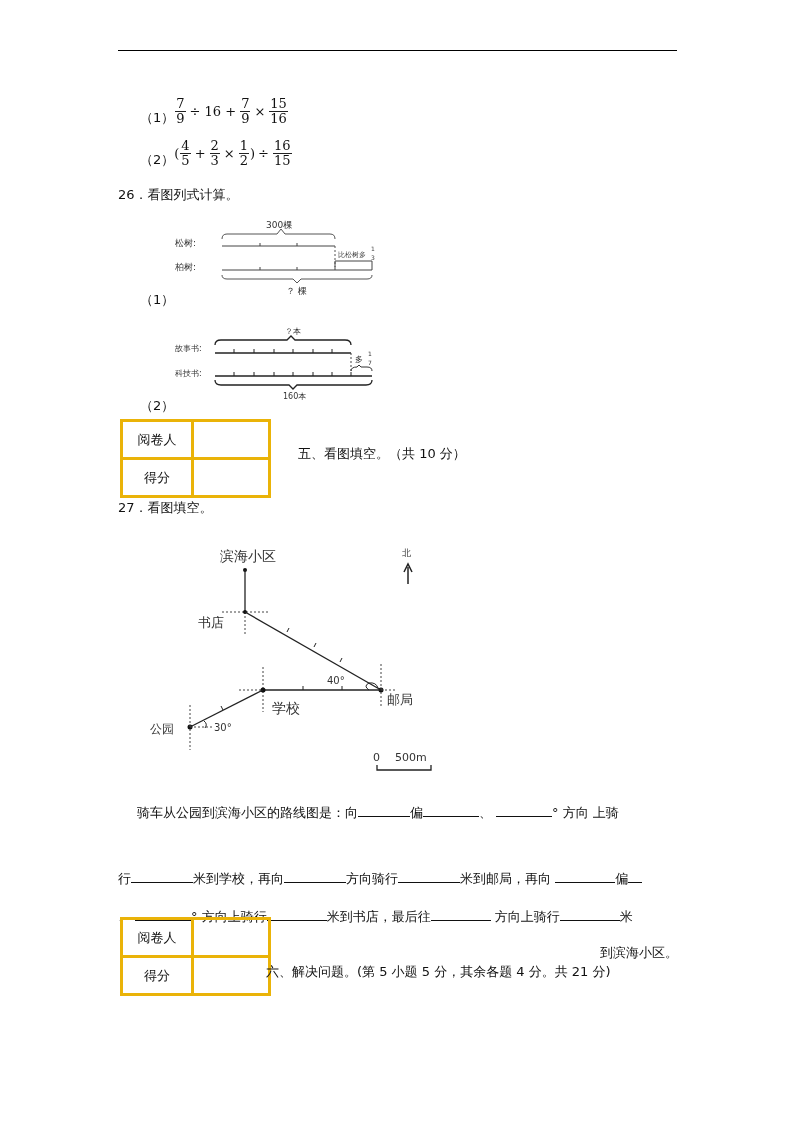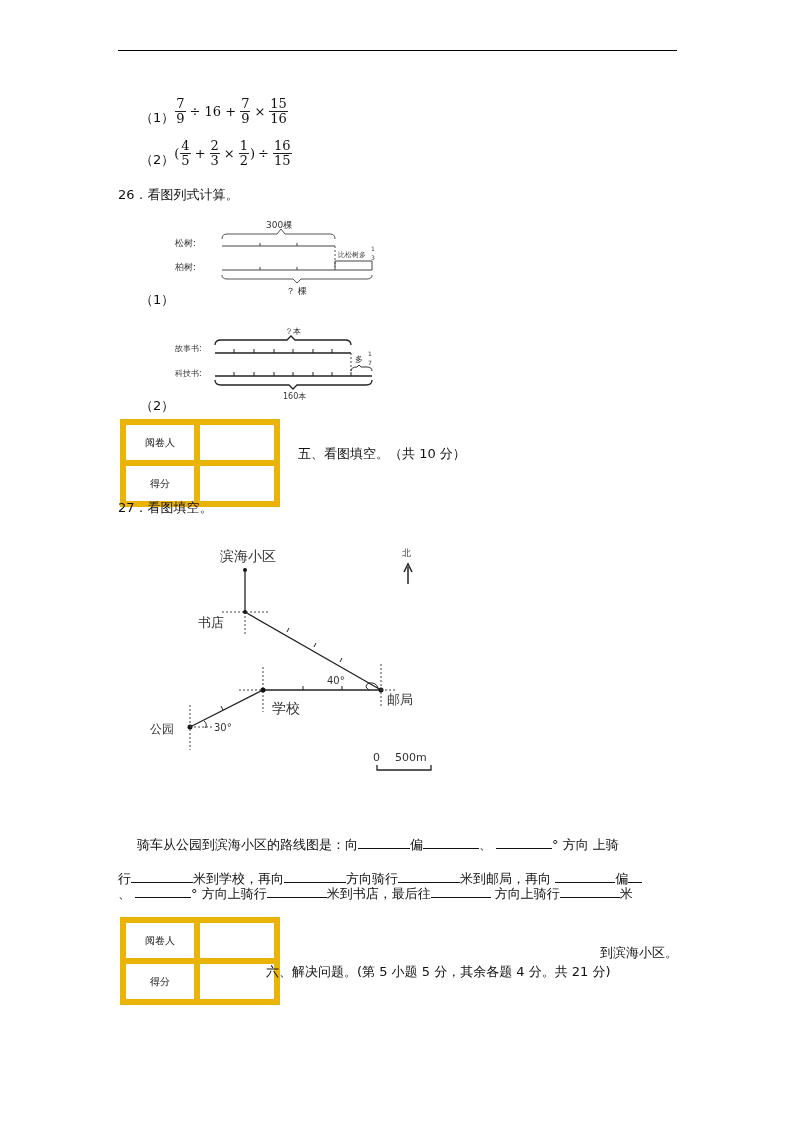--- a/index.html
+++ b/index.html
@@ -6,21 +6,21 @@
   body { width:794px; height:1123px; position:relative; overflow:hidden;
          font-family: "DejaVu Sans", sans-serif; color:#111; }
   .abs { position:absolute; }
   .hr { left:118px; top:50px; width:559px; height:1px; background:#000; }
   .txt { font-size:13px; line-height:16px; white-space:nowrap; }
   .frac { display:inline-flex; flex-direction:column; align-items:center; vertical-align:middle; font-size:13px; line-height:14px; margin:0 1px; }
   .frac .num { border-bottom:1px solid #222; padding:0 1px; }
   .expr { display:flex; align-items:center; font-size:13px; font-family:"DejaVu Serif", serif; }
   .op { margin:0 3px; }
   table.grader { border-collapse:collapse; position:absolute; }
-  table.grader td { border:6px solid #eab308; width:68px; height:35px; text-align:center; font-size:10px; padding:0; }
+  table.grader td { border:3px solid #eab308; width:68px; height:35px; text-align:center; font-size:13px; padding:0; }
   table.grader td.val { width:74px; }
   .fill-line { font-size:13px; line-height:16px; position:absolute; left:118px; width:560px; }
   .blank { display:inline-block; border-bottom:1px solid #111; height:13px; vertical-align:baseline; }
   svg text { font-family:"DejaVu Sans", sans-serif; }
 </style>
 </head>
 <body>
 
 <div class="abs hr"></div>
 
@@ -185,27 +185,27 @@
   <line x1="40" y1="187" x2="62" y2="187" stroke="#444" stroke-dasharray="2,2"></line>
   <path d="M54,181 Q58,184 55,188" fill="none" stroke="#222"></path>
   <text x="64" y="191" font-size="10" fill="#333">30°</text>
   <text x="0" y="193" font-size="12" fill="#333" font-family="DejaVu Serif, serif">公园</text>
 
   <text x="223" y="221" font-size="11" fill="#333">0</text>
   <text x="245" y="221" font-size="11" fill="#333">500m</text>
   <path d="M227,225 L227,230 L281,230 L281,225" fill="none" stroke="#222" stroke-width="1.3"></path>
 </svg>
 
-<div class="fill-line" style="top:803px;margin-top:32px;">
+<div class="fill-line" style="top:803px;">
   <span style="margin-left:19px">骑车从公园到滨海小区的路线图是：向</span><span class="blank" style="width:52px"></span><span>偏</span><span class="blank" style="width:56px"></span><span>、</span><span class="blank" style="width:56px;margin-left:4px"></span><span>° 方向 上骑</span>
 </div>
 <div class="fill-line" style="top:833px;margin-top:36px;">
   <span>行</span><span class="blank" style="width:62px"></span><span>米到学校，再向</span><span class="blank" style="width:62px"></span><span>方向骑行</span><span class="blank" style="width:62px"></span><span>米到邮局，再向 </span><span class="blank" style="width:60px"></span><span>偏</span><span class="blank" style="width:14px"></span>
 </div>
-<div class="fill-line" style="top:884px;">
+<div class="fill-line" style="top:907px;">
   <span>、</span><span class="blank" style="width:56px;margin-left:4px"></span><span>° 方向上骑行</span><span class="blank" style="width:60px"></span><span>米到书店，最后往</span><span class="blank" style="width:60px"></span><span> 方向上骑行</span><span class="blank" style="width:60px"></span><span>米</span>
 </div>
 <div class="fill-line" style="top:945px;text-align:right;">到滨海小区。</div>
 
 <table class="grader" style="left:120px;top:917px;">
   <tbody>
       <tr>
         <td>阅卷人</td>
         <td class="val"></td>
       </tr>

